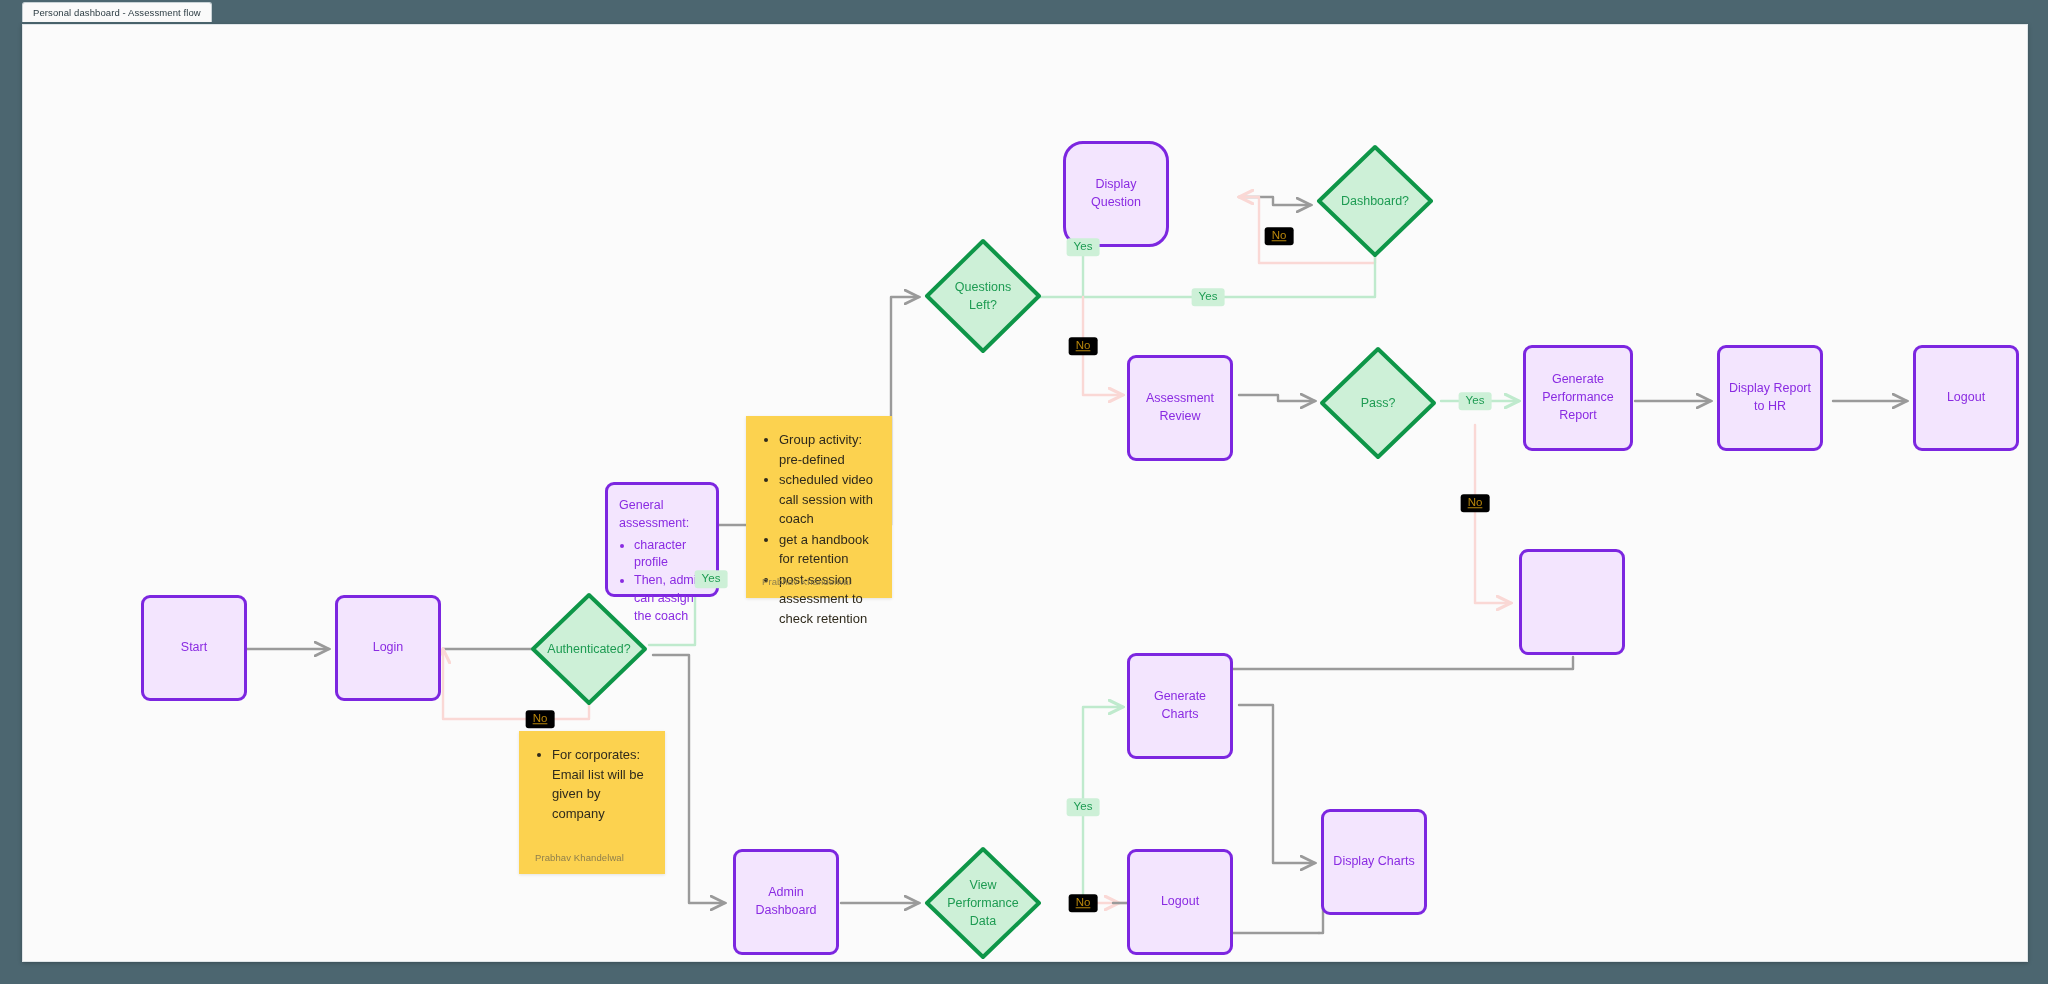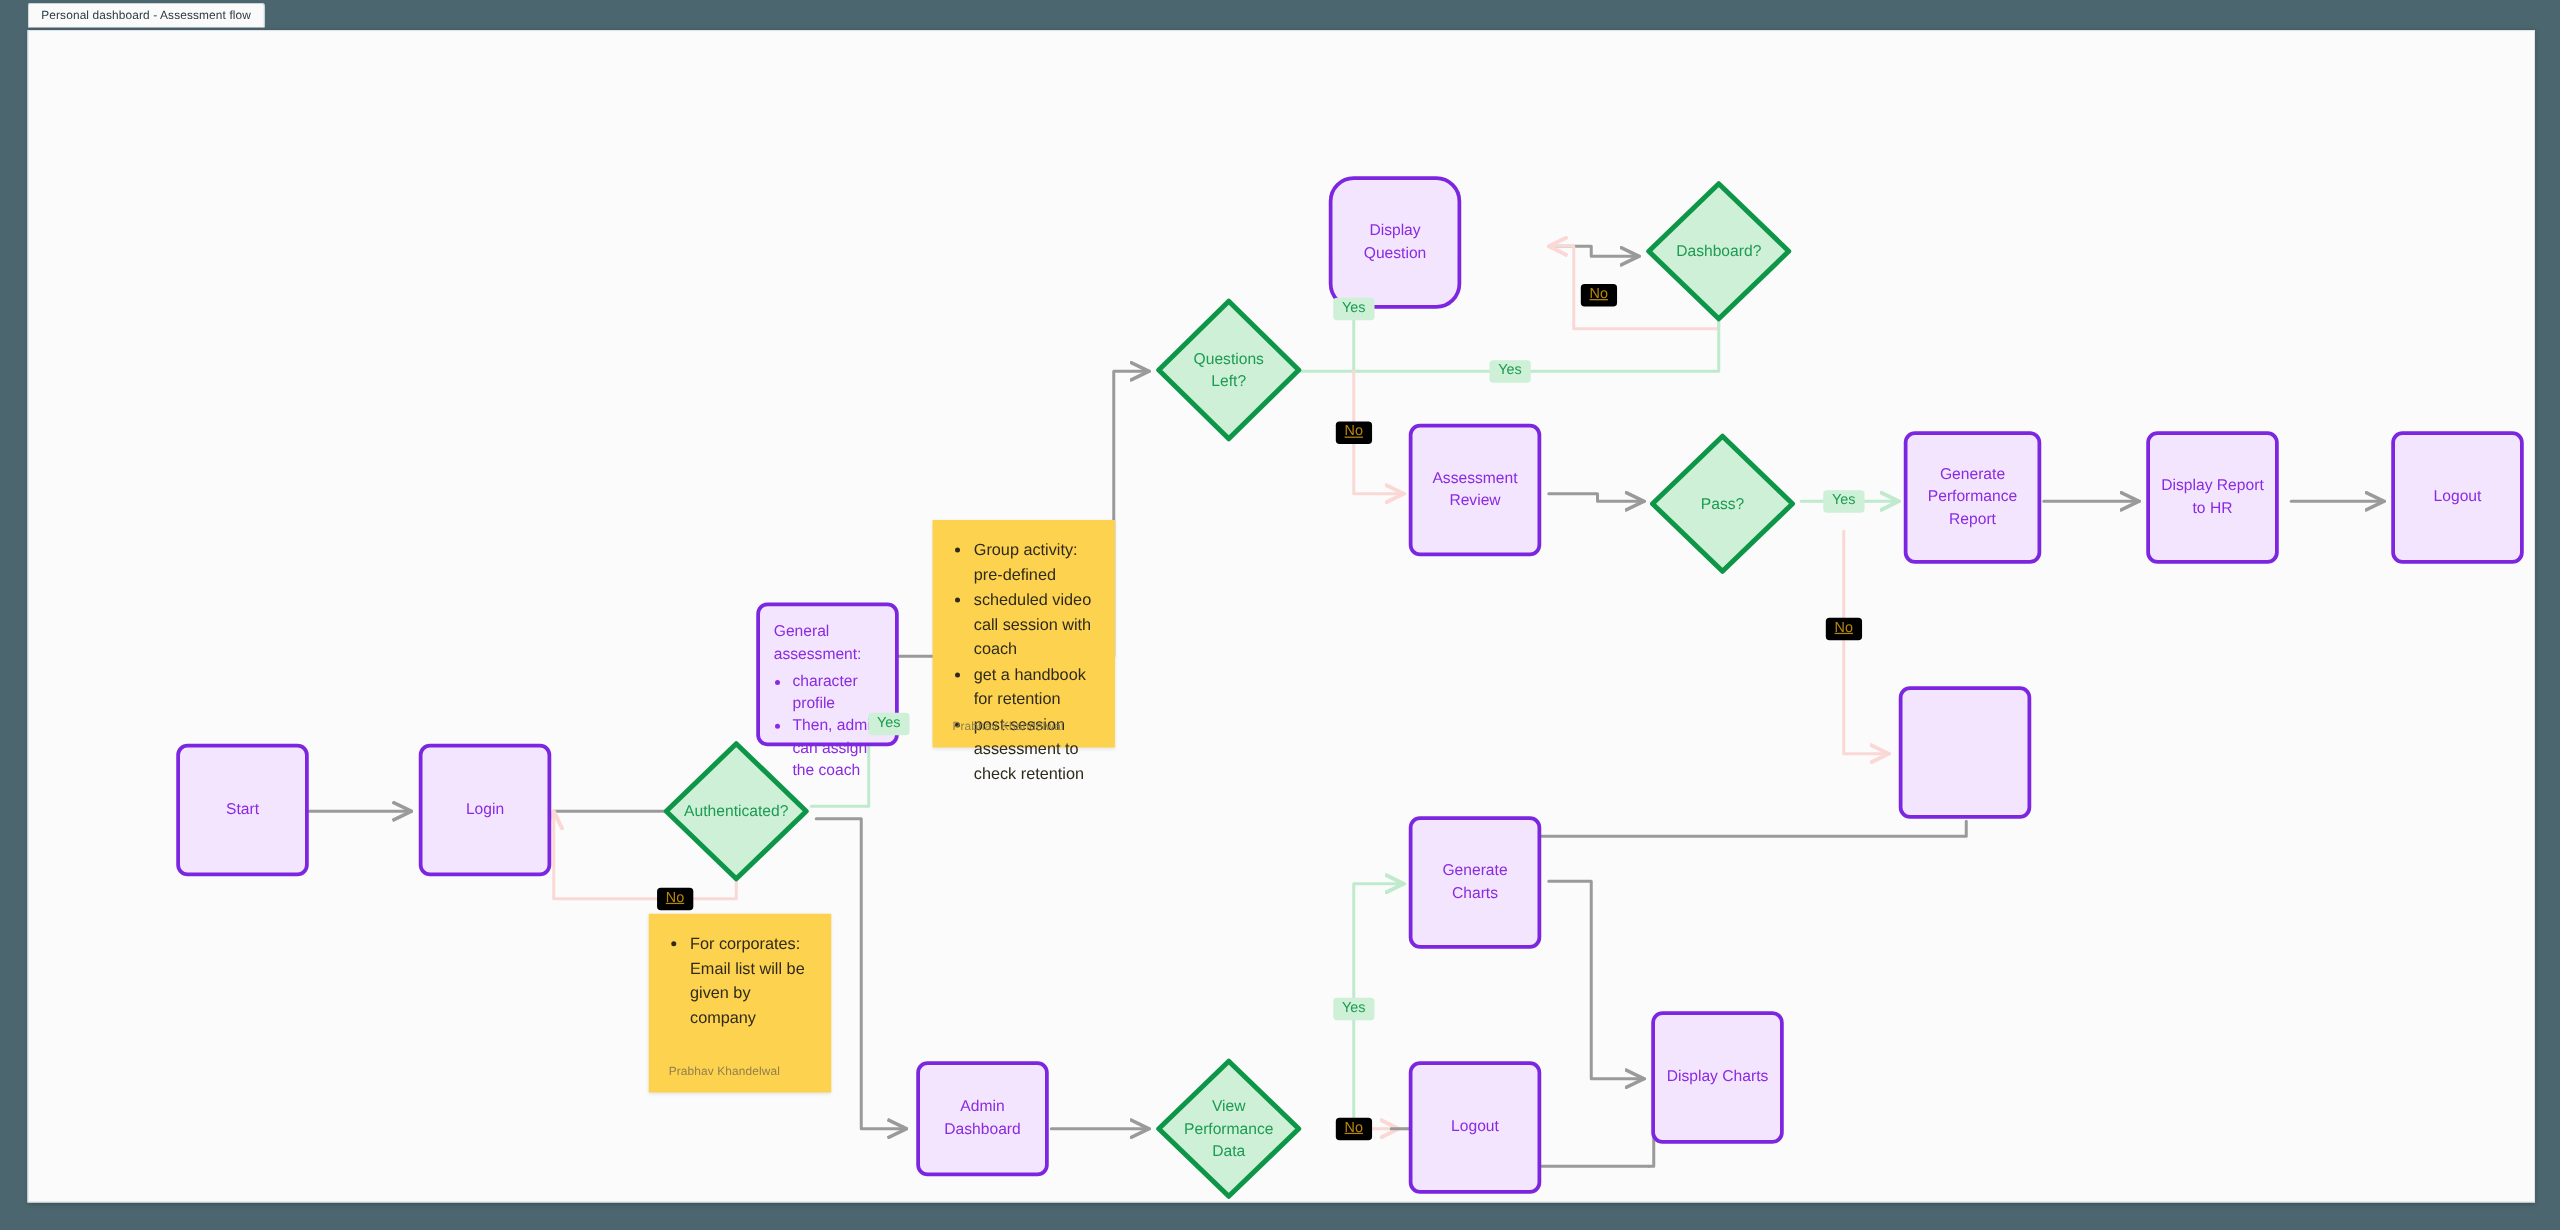--- a/index.html
+++ b/index.html
@@ -298,21 +298,21 @@
         <span>Display Question</span>
       </div>
 
       <div class="dia-wrap" style="left:1292px; top:118px; width:120px; height:116px;">
         <svg class="dia-shape" viewBox="0 0 120 116">
           <polygon points="60,4 116,58 60,112 4,58" fill="#cdf0d7" stroke="#0e9648" stroke-width="4" stroke-linejoin="round"></polygon>
         </svg>
         <div class="dia-label">Dashboard?</div>
       </div>
 
-      <div class="node proc" style="left:1104px; top:314px; width:106px; height:106px;text-align:center;">
+      <div class="node proc" style="left:1104px; top:330px; width:106px; height:106px;text-align:center;">
         <span>Assessment Review</span>
       </div>
 
       <div class="dia-wrap" style="left:1295px; top:320px; width:120px; height:116px;">
         <svg class="dia-shape" viewBox="0 0 120 116">
           <polygon points="60,4 116,58 60,112 4,58" fill="#cdf0d7" stroke="#0e9648" stroke-width="4" stroke-linejoin="round"></polygon>
         </svg>
         <div class="dia-label">Pass?</div>
       </div>
 
@@ -333,21 +333,21 @@
       </div>
 
       <div class="node proc" style="left:1104px; top:628px; width:106px; height:106px;">
         <span>Generate Charts</span>
       </div>
 
       <div class="node proc" style="left:1298px; top:784px; width:106px; height:106px;">
         <span>Display Charts</span>
       </div>
 
-      <div class="node proc" style="left:710px; top:824px; width:106px; height:92px;">
+      <div class="node proc" style="left:710px; top:824px; width:106px; height:106px;">
         <span>Admin Dashboard</span>
       </div>
 
       <div class="dia-wrap" style="left:900px; top:820px; width:120px; height:116px;">
         <svg class="dia-shape" viewBox="0 0 120 116">
           <polygon points="60,4 116,58 60,112 4,58" fill="#cdf0d7" stroke="#0e9648" stroke-width="4" stroke-linejoin="round"></polygon>
         </svg>
         <div class="dia-label">View Performance Data</div>
       </div>
 

